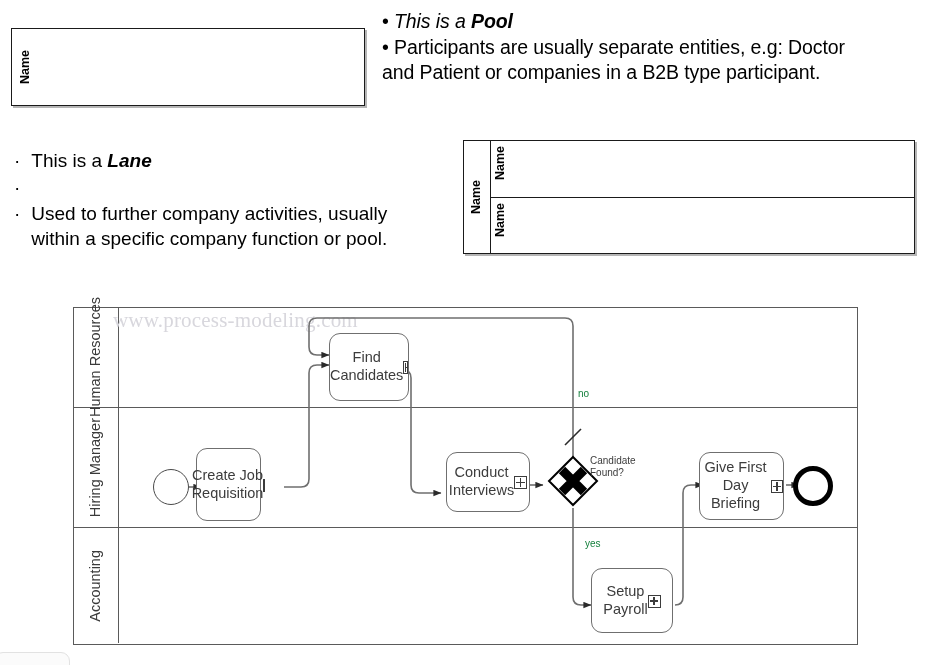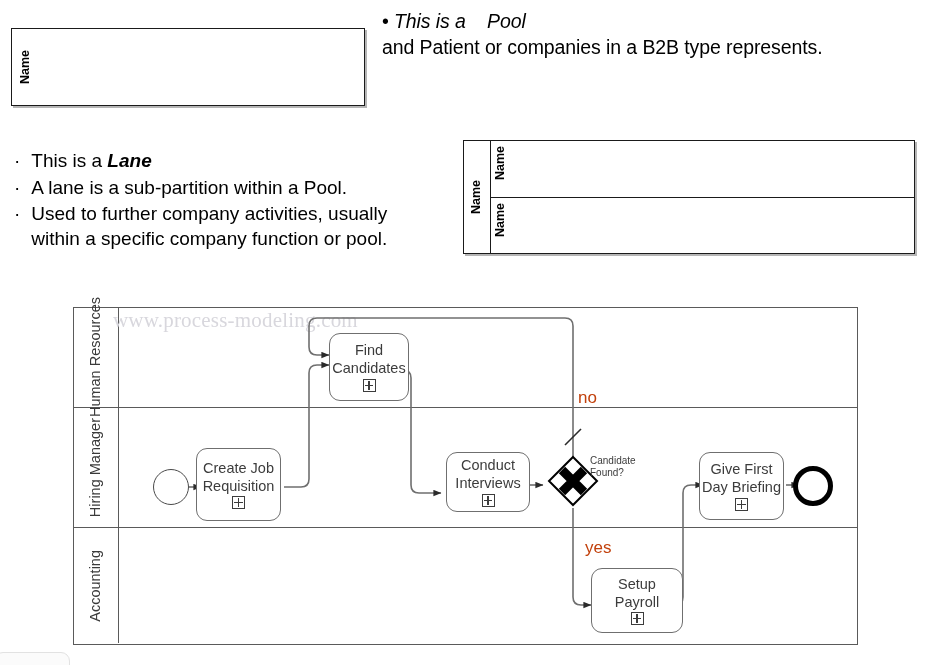--- a/index.html
+++ b/index.html
@@ -36,21 +36,21 @@
   .bullets { line-height: 1.32; }
   .bullets .row { display: block; }
   .b-dot { display: inline-block; }
 
   #pool-desc {
     font-size: 19.5px;
     letter-spacing: -0.1px;
   }
   #pool-desc .row { text-indent: 0; }
   #pool-desc .lead { font-style: italic; }
-  #pool-desc .lead b { font-weight: normal; font-style: italic; margin-left: 16px; }
+  #pool-desc .lead b { font-weight: bold; font-style: italic; }
 
   #lane-desc { font-size: 19px; }
   #lane-desc .item {
     display: flex;
     gap: 11px;
     align-items: flex-start;
     margin-bottom: 2px;
   }
   #lane-desc .item .dot { flex: 0 0 auto; line-height: 1.3; }
   #lane-desc .item .txt { line-height: 1.3; }
@@ -130,21 +130,21 @@
   }
 
   
   .task {
     position: absolute;
     border: 1.5px solid #6f6f6f;
     border-radius: 11px;
     background: #fff;
     box-sizing: border-box;
     display: flex;
-    flex-direction: column;
+    flex-direction: row;
     align-items: center;
     justify-content: center;
     color: #3c3c3c;
     font-size: 14.5px;
     line-height: 1.22;
     text-align: center;
   }
   .task .tlabel { white-space: pre-line; }
   .task .sub-marker {
     margin-top: 1px;
@@ -185,22 +185,22 @@
     position: absolute;
     box-sizing: border-box;
   }
   .gateway .diamond {
     position: absolute; left: 0; top: 0; width: 100%; height: 100%;
   }
 
   
   .flow-label {
     position: absolute;
-    font-size: 17px;
-    color: #c2410c;
+    font-size: 10px;
+    color: #15803d;
     white-space: nowrap;
   }
   .gw-label {
     position: absolute;
     font-size: 10px;
     color: #3c3c3c;
     line-height: 1.2;
     white-space: pre-line;
   }
 
@@ -221,32 +221,35 @@
     <span class="vtext">Name</span>
   </div>
 </div>
 
 <div class="abs bullets" id="pool-desc" style="left:382px; top:9px; width:540px;">
   <div class="row">
     <span class="b-dot">•</span>
     <span class="lead"><span>This is a </span><b>Pool</b></span>
   </div>
   <div class="row">
-    <span>and Patient or companies in a B2B type represents.</span>
+    <span class="b-dot">•</span>
+    <span>Participants are usually separate entities, e.g: Doctor</span>
+  </div>
+  <div class="row">
+    <span>and Patient or companies in a B2B type participant.</span>
   </div>
 </div>
 
 <div class="abs" id="lane-desc" style="left:14px; top:149px; width:440px;">
   <div class="item">
     <span class="dot">·</span>
     <span class="txt"><span>This is a </span><b>Lane</b></span>
   </div>
   <div class="item">
     <span class="dot">·</span>
-    <span class="txt">A lane is a sub-partition within a Pool.</span>
   </div>
   <div class="item">
     <span class="dot">·</span>
     <span class="txt"><span>Used to further company activities, usually</span><br><span>within a specific company function or pool.</span></span>
   </div>
 </div>
 
 <div class="abs pool-box" id="example-lane-pool">
   <div class="pool-hdr">
     <span class="vtext">Name</span>
@@ -306,21 +309,21 @@
     <path d="M602,298 Q610,298 610,290 L610,186 Q610,178 618,178 L630,178"></path>
 
     <path d="M713,178 L726,178"></path>
   </g>
 
   <path d="M492,138 L508,122" stroke="#2b2b2b" stroke-width="1.6" fill="none"></path>
 </svg>
 
 <div class="start-event" style="left:153px; top:469px; width:36px; height:36px;"></div>
 
-<div class="task" style="left:196px; top:448px; width:85px; height:73px;align-items:center;">
+<div class="task" style="left:196px; top:448px; width:65px; height:73px;align-items:center;">
   <div class="tlabel">Create Job
 Requisition</div>
   <div class="sub-marker"></div>
 </div>
 
 <div class="task" style="left:329px; top:333px; width:80px; height:68px;">
   <div class="tlabel">Find
 Candidates</div>
   <div class="sub-marker"></div>
 </div>
@@ -341,21 +344,21 @@
 Found?</div>
 
 <div class="task" style="left:699px; top:452px; width:85px; height:68px;text-align:center;">
   <div class="tlabel">Give First
 Day Briefing</div>
   <div class="sub-marker"></div>
 </div>
 
 <div class="end-event" style="left:793px; top:466px; width:40px; height:40px;"></div>
 
-<div class="task" style="left:591px; top:568px; width:92px; height:65px;">
+<div class="task" style="left:591px; top:568px; width:82px; height:65px;">
   <div class="tlabel">Setup
 Payroll</div>
   <div class="sub-marker"></div>
 </div>
 
 <div class="flow-label" style="left:578px; top:388px;">no</div>
 <div class="flow-label" style="left:585px; top:538px;">yes</div>
 
 <div class="abs" id="bottom-artifact"></div>
 

